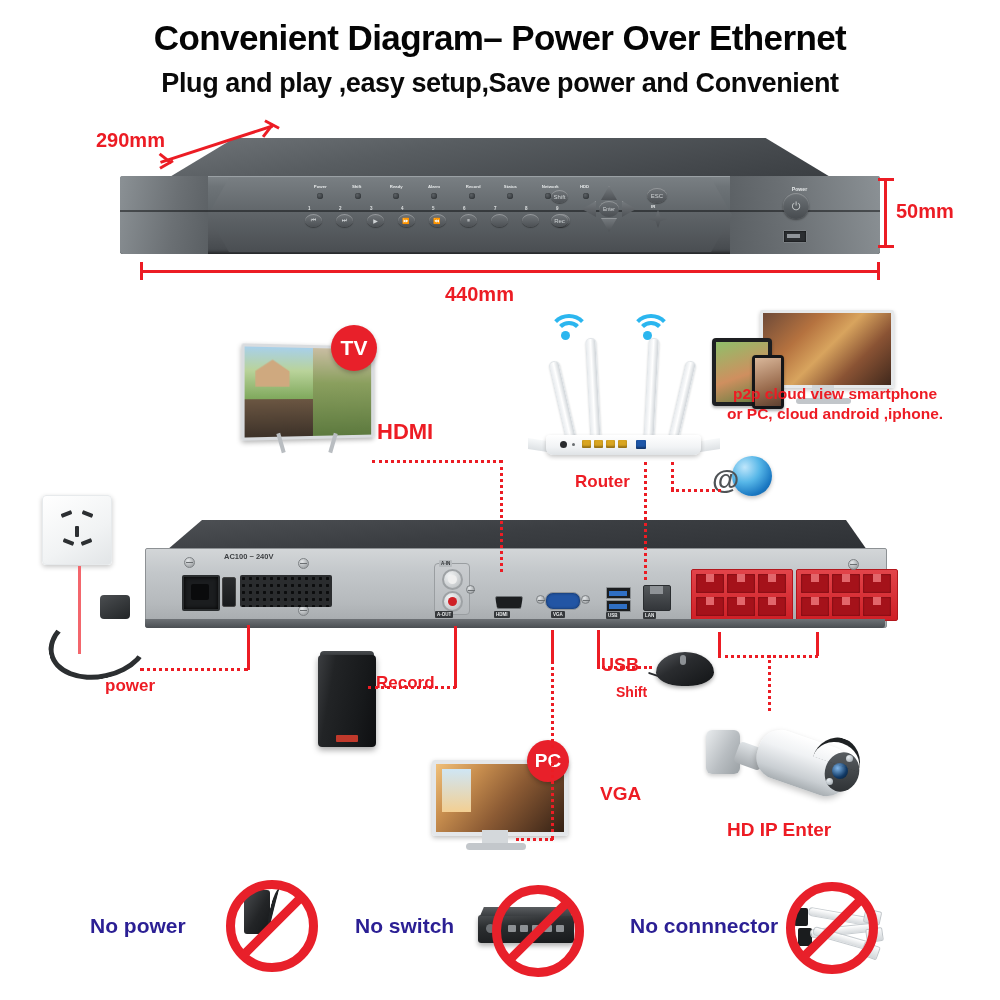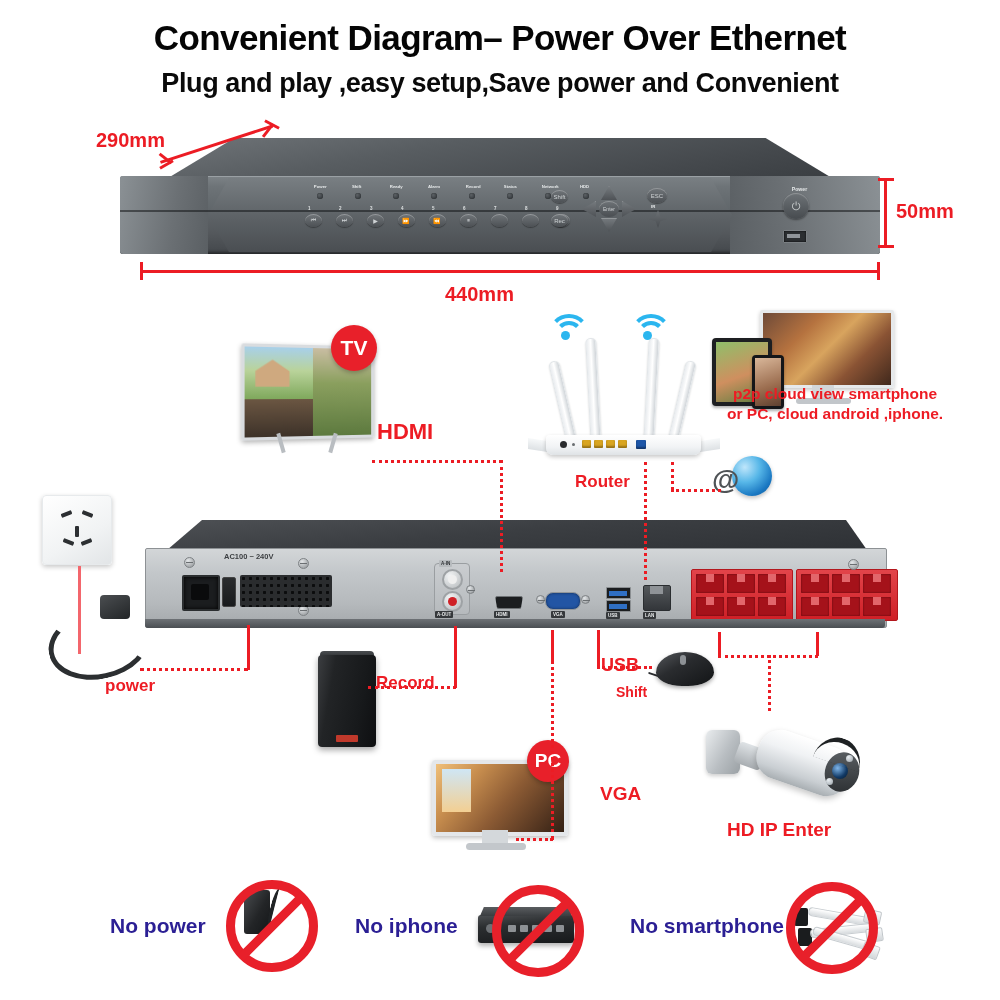--- a/index.html
+++ b/index.html
@@ -552,44 +552,44 @@
 <div class="abs nosel redlabel" style="left:600px;top:783px;font-size:19px;">VGA</div>
 
 <div class="solid-v abs" style="left:718px;top:632px;height:24px;"></div>
 <div class="solid-v abs" style="left:816px;top:632px;height:24px;"></div>
 <div class="dash-h abs" style="left:718px;top:655px;width:100px;"></div>
 <div class="dash-v abs" style="left:768px;top:655px;height:56px;"></div>
 <div class="abs nosel redlabel" style="left:727px;top:819px;font-size:19px;">HD IP Enter</div>
 
 <div class="abs nosel redlabel" style="left:377px;top:419px;font-size:22px;">HDMI</div>
 
-<div class="abs no-lbl nosel" style="left:110px;top:914px;">No power</div>
+<div class="abs no-lbl nosel" style="left:90px;top:914px;">No power</div>
 <div class="abs" style="left:226px;top:880px;width:92px;height:92px;">
   <div class="adapter"></div>
   <div class="adapter-cord"></div>
   <div class="ban" style="left:0;top:0;width:74px;height:74px;"></div>
   <div class="ban-bar" style="left:1px;top:42px;width:90px;transform:rotate(-45deg);transform-origin:center;"></div>
 </div>
 
-<div class="abs no-lbl nosel" style="left:355px;top:914px;">No iphone</div>
+<div class="abs no-lbl nosel" style="left:355px;top:914px;">No switch</div>
 <div class="abs" style="left:472px;top:885px;width:110px;height:88px;">
   <div class="switchbox" style="left:6px;top:30px;">
     <div class="abs" style="left:8px;top:9px;width:9px;height:9px;background:#6d7175;border-radius:50%;"></div>
     <div class="sw-port" style="left:30px;top:10px;"></div>
     <div class="sw-port" style="left:42px;top:10px;"></div>
     <div class="sw-port" style="left:54px;top:10px;"></div>
     <div class="sw-port" style="left:66px;top:10px;"></div>
     <div class="sw-port" style="left:78px;top:10px;"></div>
   </div>
   <div class="switchbox-top" style="left:8px;top:22px;"></div>
   <div class="ban" style="left:20px;top:0;width:74px;height:74px;"></div>
   <div class="ban-bar" style="left:21px;top:42px;width:90px;transform:rotate(-45deg);"></div>
 </div>
 
-<div class="abs no-lbl nosel" style="left:630px;top:914px;">No smartphone</div>
+<div class="abs no-lbl nosel" style="left:630px;top:914px;">No connnector</div>
 <div class="abs" style="left:786px;top:882px;width:130px;height:92px;">
   <div class="cablebundle" style="left:8px;top:22px;">
     <div class="cb-dark" style="left:0px;top:4px;"></div>
     <div class="cb-dark" style="left:4px;top:24px;"></div>
     <div class="cb-wire" style="left:14px;top:8px;width:60px;transform:rotate(10deg);"></div>
     <div class="cb-wire" style="left:16px;top:22px;width:62px;transform:rotate(-6deg);"></div>
     <div class="cb-wire" style="left:18px;top:30px;width:58px;transform:rotate(16deg);"></div>
     <div class="cb-head" style="left:70px;top:6px;transform:rotate(12deg);"></div>
     <div class="cb-head" style="left:72px;top:24px;transform:rotate(-8deg);"></div>
     <div class="cb-head" style="left:68px;top:40px;transform:rotate(20deg);"></div>

